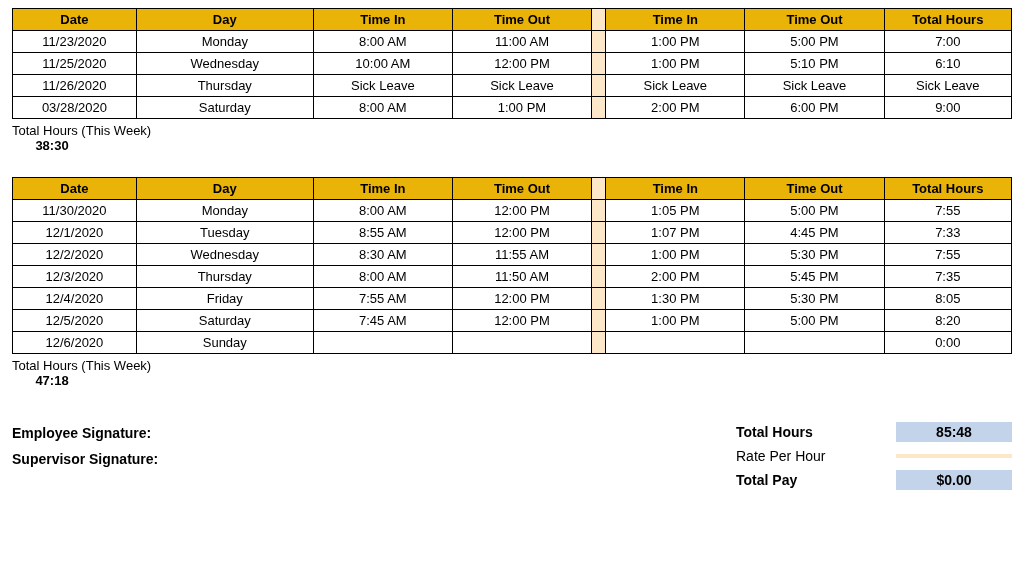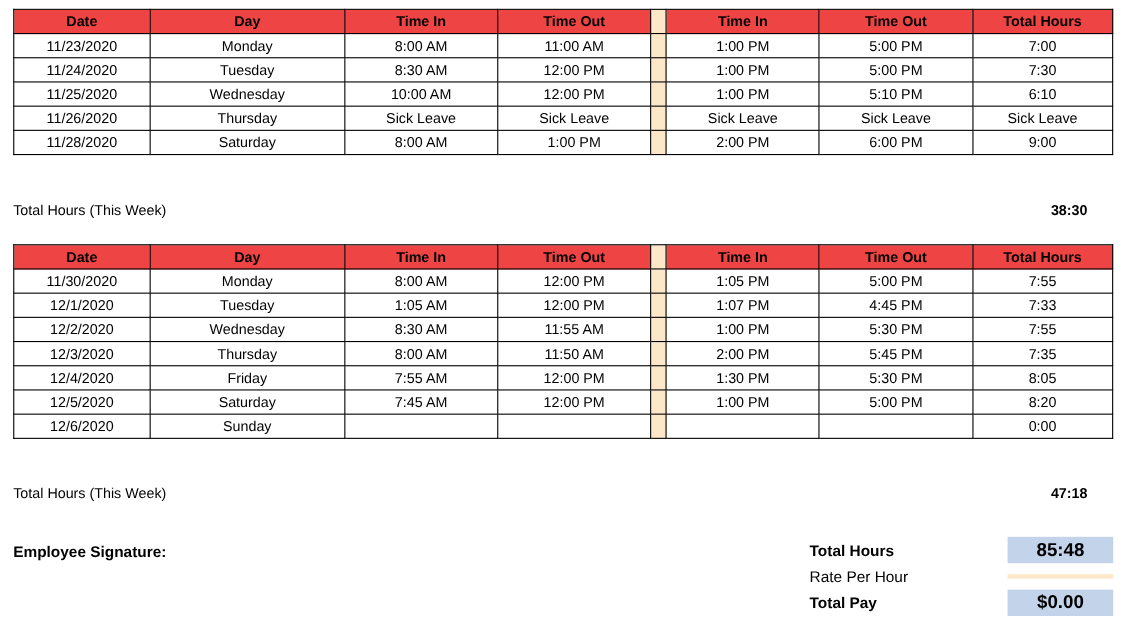--- a/index.html
+++ b/index.html
@@ -19,48 +19,48 @@
     }
     table.timesheet th, table.timesheet td {
       border: 1px solid #000;
       text-align: center;
       padding: 2px 4px;
       height: 22px;
       font-size: 13px;
     }
     table.timesheet th {
       font-weight: bold;
-      background: #ef4444;
+      background: #eab308;
     }
     table.timesheet td.sep, table.timesheet th.sep {
       background: #fce8c8;
       width: 12px;
       padding: 0;
     }
     .col-date { width: 105px; }
     .col-day { width: 150px; }
     .col-time { width: 118px; }
     .col-sep { width: 12px; }
     .col-total { width: 108px; }
     .week-total-row {
       margin-top: 4px;
       width: 1000px;
       display: flex;
-      justify-content: space-between;
+      justify-content: center;
       align-items: baseline;
       font-size: 13px;
+      flex-direction: column;
     }
     .week-total-label {
       padding-right: 40px;
     }
     .week-total-value {
       font-weight: bold;
       width: 80px;
       text-align: center;
-      margin-top: 38px;
     }
     .gap { height: 24px; }
     .bottom {
       margin-top: 32px;
       width: 1000px;
       display: flex;
       justify-content: space-between;
       align-items: flex-start;
     }
     .sig {
@@ -75,23 +75,23 @@
       display: flex;
       align-items: center;
       height: 24px;
     }
     .summary-label {
       flex: 1;
       font-size: 14px;
       padding-left: 4px;
     }
     .summary-value {
-      width: 96px;
+      width: 116px;
       text-align: center;
-      font-size: 17px;
+      font-size: 14px;
       padding: 2px 0;
     }
     .bold { font-weight: bold; }
     .hl-blue { background: #c3d4ea; }
     .hl-peach { background: #fce8c8; }
   </style>
 </head>
 <body>
 
 <table class="timesheet">
@@ -122,51 +122,41 @@
         <td>11/23/2020</td>
         <td>Monday</td>
         <td>8:00 AM</td>
         <td>11:00 AM</td>
         <td class="sep"></td>
         <td>1:00 PM</td>
         <td>5:00 PM</td>
         <td>7:00</td>
       </tr>
       <tr>
-        <td>11/24/2020</td>
-        <td>Tuesday</td>
-        <td>8:30 AM</td>
-        <td>12:00 PM</td>
-        <td class="sep"></td>
-        <td>1:00 PM</td>
-        <td>5:00 PM</td>
-        <td>7:30</td>
-      </tr>
-      <tr>
         <td>11/25/2020</td>
         <td>Wednesday</td>
         <td>10:00 AM</td>
         <td>12:00 PM</td>
         <td class="sep"></td>
         <td>1:00 PM</td>
         <td>5:10 PM</td>
         <td>6:10</td>
       </tr>
       <tr>
         <td>11/26/2020</td>
         <td>Thursday</td>
         <td>Sick Leave</td>
         <td>Sick Leave</td>
         <td class="sep"></td>
         <td>Sick Leave</td>
         <td>Sick Leave</td>
         <td>Sick Leave</td>
       </tr>
       <tr>
-        <td>11/28/2020</td>
+        <td>03/28/2020</td>
         <td>Saturday</td>
         <td>8:00 AM</td>
         <td>1:00 PM</td>
         <td class="sep"></td>
         <td>2:00 PM</td>
         <td>6:00 PM</td>
         <td>9:00</td>
       </tr>
     </tbody>
 </table>
@@ -207,21 +197,21 @@
         <td>8:00 AM</td>
         <td>12:00 PM</td>
         <td class="sep"></td>
         <td>1:05 PM</td>
         <td>5:00 PM</td>
         <td>7:55</td>
       </tr>
       <tr>
         <td>12/1/2020</td>
         <td>Tuesday</td>
-        <td>1:05 AM</td>
+        <td>8:55 AM</td>
         <td>12:00 PM</td>
         <td class="sep"></td>
         <td>1:07 PM</td>
         <td>4:45 PM</td>
         <td>7:33</td>
       </tr>
       <tr>
         <td>12/2/2020</td>
         <td>Wednesday</td>
         <td>8:30 AM</td>
@@ -274,20 +264,21 @@
     </tbody>
 </table>
 <div class="week-total-row">
   <span class="week-total-label">Total Hours (This Week)</span>
   <span class="week-total-value">47:18</span>
 </div>
 
 <div class="bottom">
   <div>
     <div class="sig">Employee Signature:</div>
+    <div class="sig">Supervisor Signature:</div>
   </div>
   <div class="summary">
     <div class="summary-row">
       <div class="summary-label bold">Total Hours</div>
       <div class="summary-value bold hl-blue">85:48</div>
     </div>
     <div class="summary-row">
       <div class="summary-label">Rate Per Hour</div>
       <div class="summary-value hl-peach"></div>
     </div>

